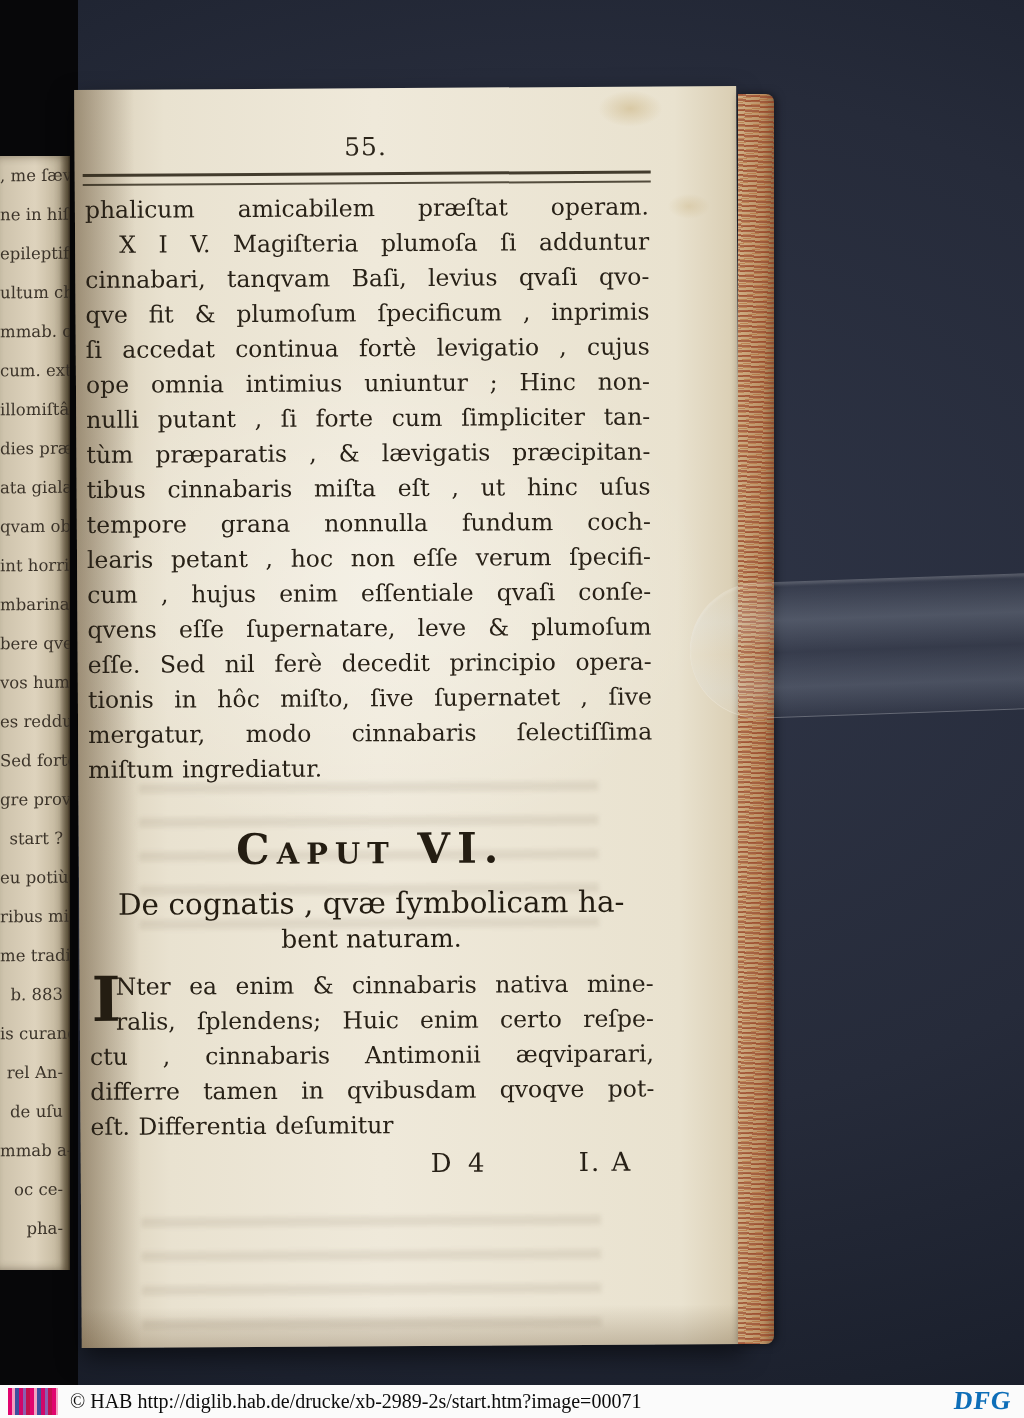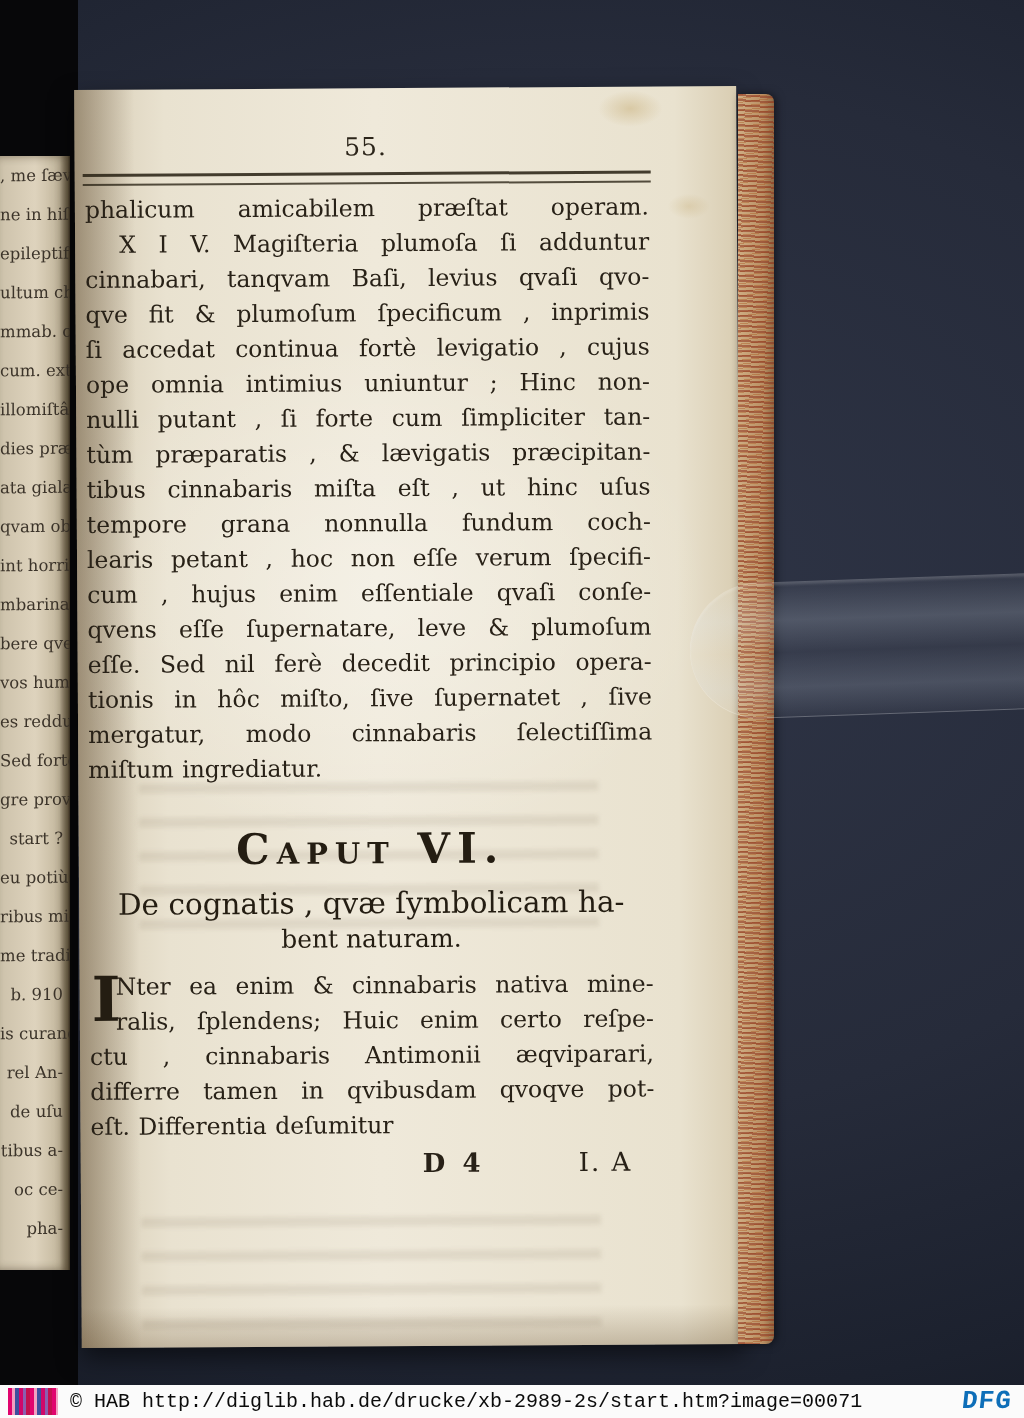--- a/index.html
+++ b/index.html
@@ -72,21 +72,21 @@
   .subheads { position:absolute; left:10px; top:796px; width:564px; color:#241d12; }
   .subheads .line { text-align:center; text-align-last:center; font-size:29.5px; line-height:38px; }
   .subheads .line.sub2 { font-size:25px; line-height:34px; }
   .para2-block { top:880px; }
   .para2-block .line.dc { padding-left:26px; }
   .dropcap {
     position:absolute; left:12px; top:876px; font-size:62px; line-height:68px;
     font-weight:bold; color:#241d12;
   }
   .sig-row { position:absolute; left:10px; top:1060px; width:564px; height:40px; font-size:26px; color:#282117; }
-  .sig-d { position:absolute; left:332px; letter-spacing:4px;font-weight:bold; }
+  .sig-d { position:absolute; left:340px; letter-spacing:4px; }
   .sig-c { position:absolute; left:488px; letter-spacing:2px; }
 
   
   .fore-edge {
     position:absolute; left:738px; top:94px; width:36px; height:1250px;
     border-radius:0 8px 8px 0;
     background:
       repeating-linear-gradient(4deg, rgba(141,48,28,.55) 0 2px, rgba(0,0,0,0) 2px 5px),
       repeating-linear-gradient(-7deg, rgba(173,92,40,.45) 0 1px, rgba(0,0,0,0) 1px 4px),
       linear-gradient(to right, #cfae84, #b98f63 70%, #8c6a46);
@@ -101,21 +101,21 @@
     background:linear-gradient(to bottom,
       rgba(255,255,255,.04), rgba(228,238,248,.20) 28%, rgba(255,255,255,.05) 52%,
       rgba(222,232,244,.18) 78%, rgba(255,255,255,.04));
     box-shadow: 0 1px 0 rgba(255,255,255,.28), 0 -1px 0 rgba(255,255,255,.22),
                 inset 0 2px 3px rgba(255,255,255,.18);
   }
 
   
   .footer {
     position:absolute; left:0; top:1385px; width:1024px; height:33px; background:#fbfbfb;
-    font-family:Liberation Mono, monospace;
+    font-family:Liberation Serif, serif;
   }
   .color-strip {
     position:absolute; left:8px; top:3px; width:50px; height:27px;
     background:repeating-linear-gradient(90deg,
       #e0056e 0 4px, #f2a0c0 4px 7px, #3e4f9e 7px 11px,
       #d0086a 11px 15px, #8a5fb0 15px 18px, #c2114f 18px 22px);
   }
   .copyright { position:absolute; left:70px; top:0; height:33px; line-height:33px; font-size:20px; color:#0b0b0b; }
   .dfg { position:absolute; right:12px; top:1px; font-size:26px; font-weight:bold; color:#0e6eb8; transform:skewX(-6deg); letter-spacing:1px; }
 </style>
@@ -141,25 +141,25 @@
       <div class="frag-line">mbarina lac</div>
       <div class="frag-line">bere qveant,</div>
       <div class="frag-line">vos humores</div>
       <div class="frag-line">es reddunt</div>
       <div class="frag-line">Sed forte</div>
       <div class="frag-line">gre provi-</div>
       <div class="frag-line">start ?</div>
       <div class="frag-line">eu potiùs</div>
       <div class="frag-line">ribus mi-</div>
       <div class="frag-line">me tradit</div>
-      <div class="frag-line">b. 910</div>
+      <div class="frag-line">b. 883</div>
       <div class="frag-line">is curandis</div>
       <div class="frag-line">rel An-</div>
       <div class="frag-line">de uſu</div>
-      <div class="frag-line">tibus a-</div>
+      <div class="frag-line">mmab a-</div>
       <div class="frag-line">oc ce-</div>
       <div class="frag-line">pha-</div>
     </div>
 
   <div class="page">
     <div class="ghost g1"></div>
     <div class="ghost g2"></div>
 
     <div class="page-number">55.</div>
     <div class="rules"></div>

